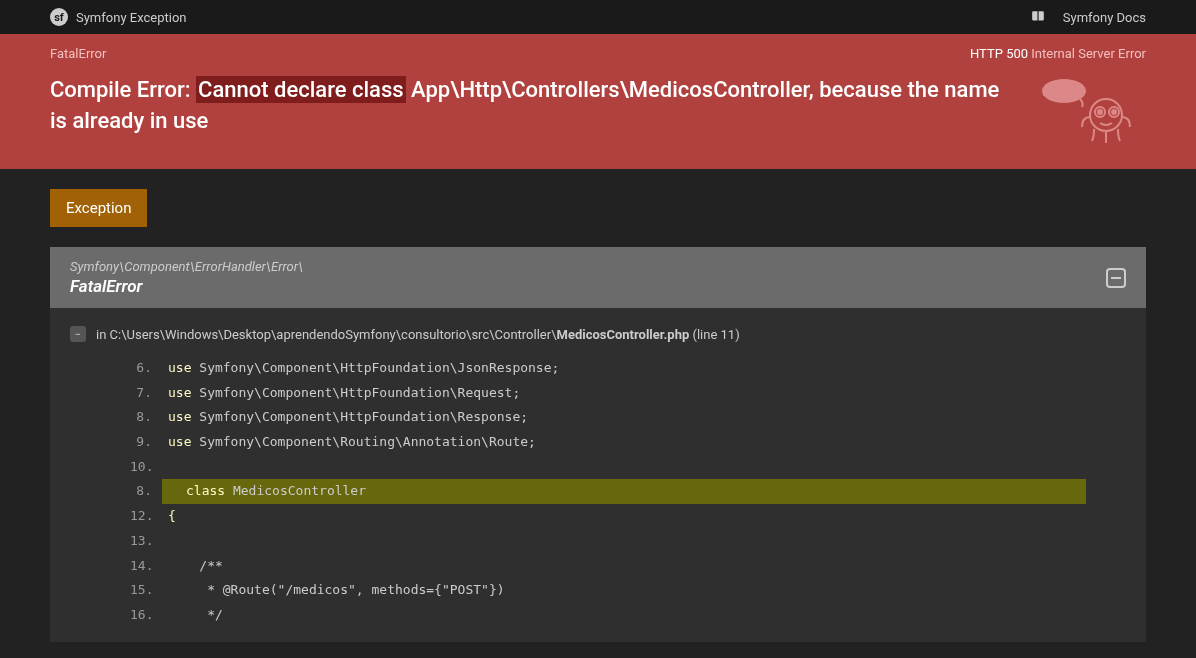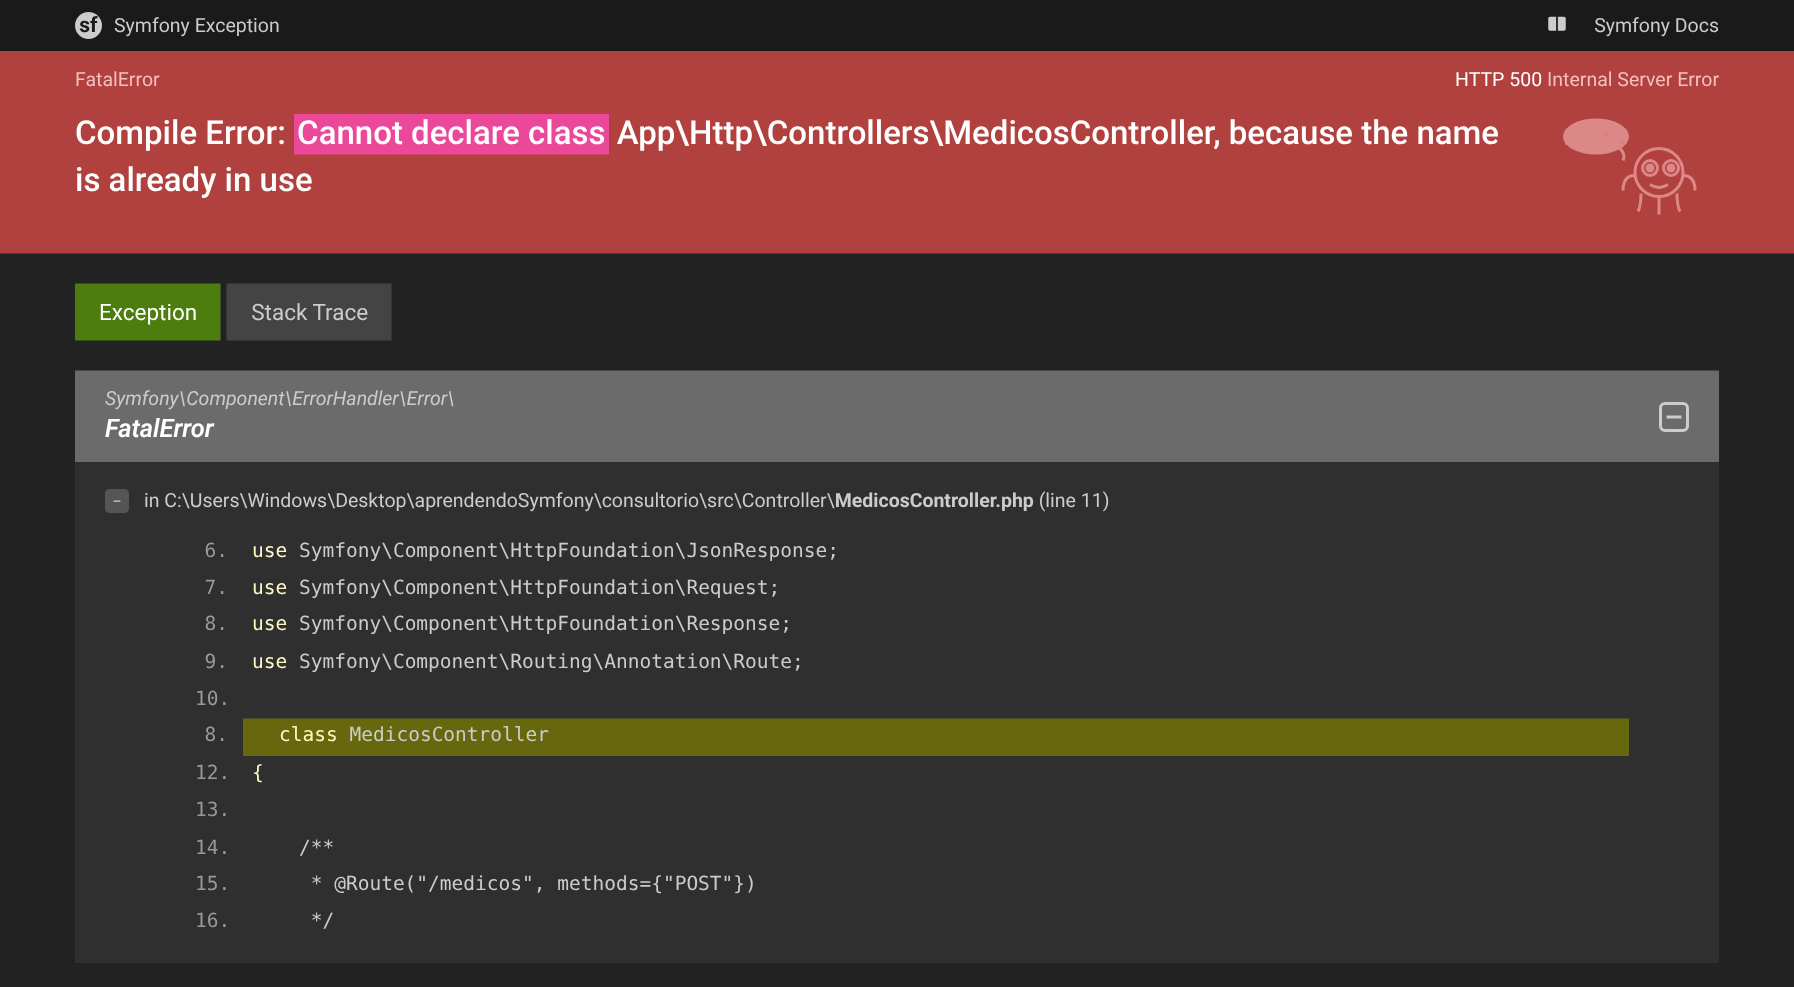--- a/index.html
+++ b/index.html
@@ -1,31 +1,31 @@
 <!DOCTYPE html>
 <html><head>
 <meta charset="utf-8">
 <style>
 * { margin: 0; padding: 0; box-sizing: border-box; }
 body { font-family: -apple-system, BlinkMacSystemFont, "Segoe UI", Roboto, sans-serif; background: #222; color: #e0e0e0; min-height: 658px; }
 .top-bar { background: #1a1a1a; padding: 8px 50px; display: flex; justify-content: space-between; align-items: center; font-size: 13px; }
 .top-left { display: flex; align-items: center; gap: 8px; color: #ccc; }
-.sf-icon { width: 18px; height: 18px; background: #ccc; border-radius: 50%; display: inline-flex; align-items: center; justify-content: center; color: #1a1a1a; font-weight: bold; font-size: 14px; }
+.sf-icon { width: 18px; height: 18px; background: #ccc; border-radius: 50%; display: inline-flex; align-items: center; justify-content: center; color: #1a1a1a; font-weight: bold; font-size: 11px; }
 .top-right { display: flex; align-items: center; gap: 18px; color: #ccc; cursor: pointer; }
 .red-banner { background: #b0413e; padding: 12px 50px 20px; }
 .banner-head { display: flex; justify-content: space-between; font-size: 13px; color: #f5c0bf; margin-bottom: 14px; }
 .banner-head .status { color: #fff; margin-left: 44px; }
 .banner-main { display: flex; justify-content: space-between; align-items: flex-start; gap: 20px; }
 .error-msg { font-size: 22px; font-weight: 500; color: #fff; line-height: 1.4; }
-.highlight { background: #ec4899; padding: 1px 2px; }
+.highlight { background: #7f1d1d; padding: 1px 2px; }
 .ghost { flex-shrink: 0; }
 .content { padding: 20px 50px; }
 .tabs { display: flex; gap: 4px; margin-bottom: 20px; }
 .tab { padding: 10px 16px; background: #444; color: #ccc; font-size: 15px; cursor: pointer; }
-.tab.active { background: #4d7c0f; color: #fff; }
+.tab.active { background: #a16207; color: #fff; }
 .panel-head { background: #6b6b6b; padding: 12px 20px; display: flex; justify-content: space-between; align-items: center; font-style: italic; }
 .panel-title .ns { color: #ccc; font-size: 13px; }
 .panel-title .cls { color: #fff; font-size: 17px; font-weight: 600; margin-top: 2px; }
 .collapse-btn { width: 20px; height: 20px; border: 2px solid #ccc; border-radius: 4px; display: flex; align-items: center; justify-content: center; cursor: pointer; color: #ccc; font-weight: bold; font-size: 14px; line-height: 1; }
 .trace-body { background: #2f2f2f; padding: 14px 0; }
 .trace-loc { display: flex; align-items: center; gap: 10px; padding: 4px 20px; font-size: 13px; color: #ccc; }
 .sq-btn { width: 16px; height: 16px; background: #555; border-radius: 3px; display: flex; align-items: center; justify-content: center; cursor: pointer; font-size: 11px; flex-shrink: 0; }
 .code-block { margin: 10px 60px 0 80px; font-family: Consolas, Monaco, monospace; font-size: 13px; }
 .code-line { display: flex; line-height: 1.9; }
 .ln { width: 32px; text-align: right; padding-right: 10px; color: #999; flex-shrink: 0; user-select: none; }
@@ -81,21 +81,20 @@
             <path d="M 82 54 q 0 8 2 12"></path>
         </g>
       </svg>
     </div>
   </div>
 </div>
 
 <div class="content">
   <div class="tabs">
     <div class="tab active">Exception</div>
-    <div class="tab">Stack Trace</div>
   </div>
 
   <div class="panel-head">
     <div class="panel-title">
       <div class="ns">Symfony\Component\ErrorHandler\Error\</div>
       <div class="cls">FatalError</div>
     </div>
     <div class="collapse-btn">
       <svg width="12" height="12" viewBox="0 0 12 12">
           <rect x="1" y="5" width="10" height="2" fill="#ccc"></rect>

